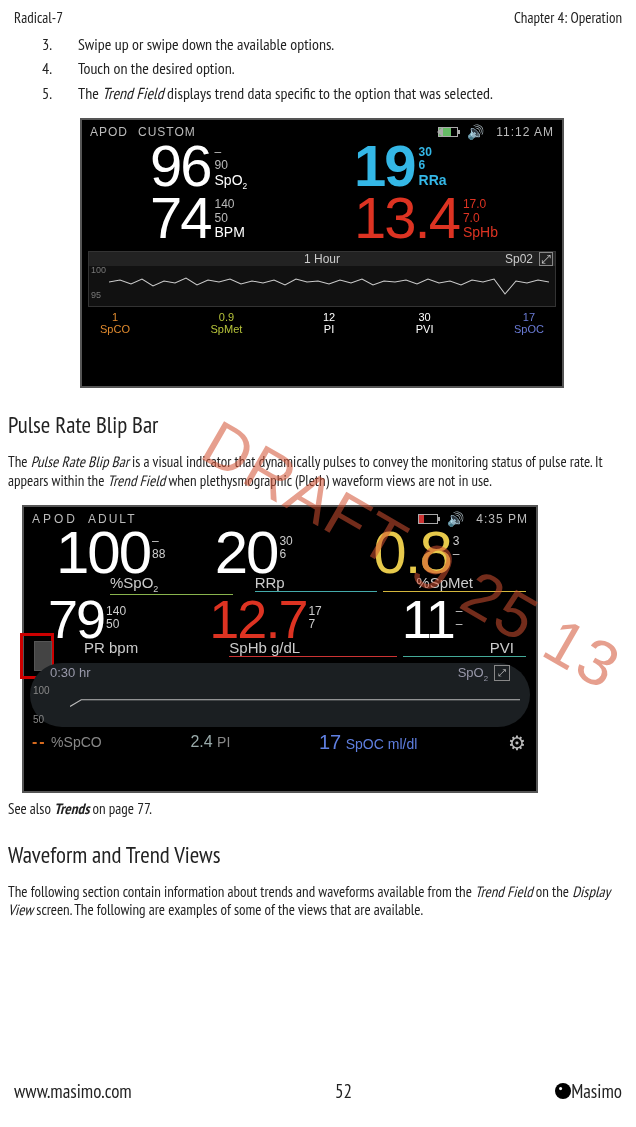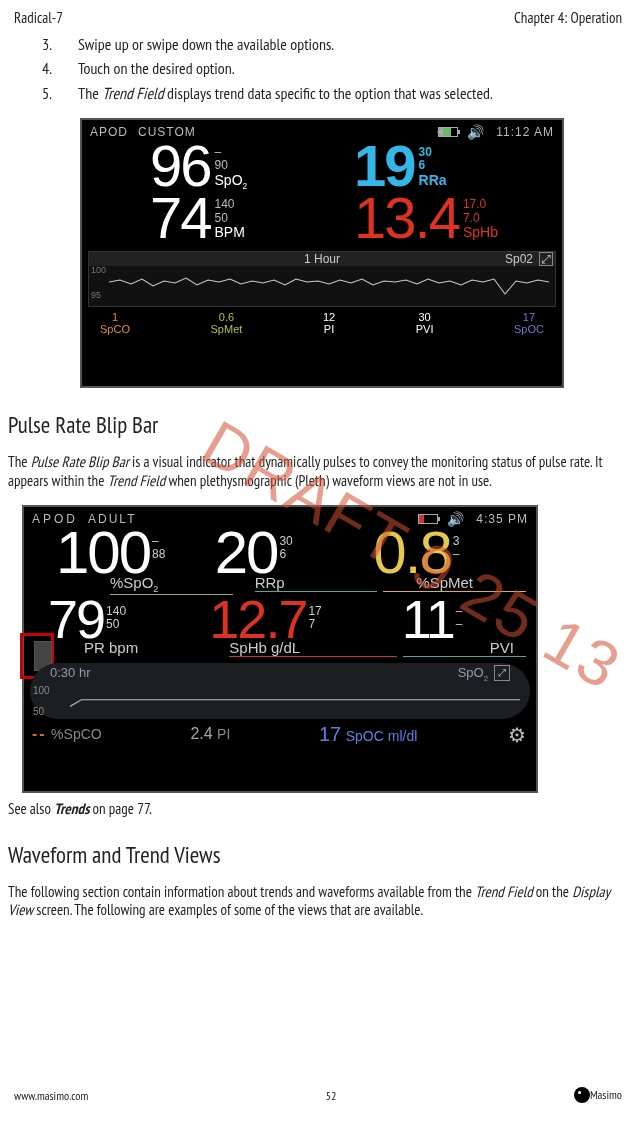--- a/index.html
+++ b/index.html
@@ -128,21 +128,21 @@
     position:absolute; left:-4px; top:126px; width:34px; height:46px;
     border:3px solid #c00;
   }
   .blip-cell {
     position:absolute; left:10px; top:134px; width:18px; height:30px;
     background:linear-gradient(#444,#444);
     border:1px solid #555;
   }
 
   .d2-trend {
-    margin:6px 6px 0 6px; height:56px; background:#1b1f22; position:relative;border-radius:32px;
+    margin:6px 6px 0 6px; height:64px; background:#1b1f22; position:relative;border-radius:32px;
   }
   .d2-trend .hdr { position:absolute; top:2px; left:0; right:0; display:flex; justify-content:space-between; padding:0 20px; font-size:13px; color:#99a; }
   .d2-trend .hdr .r { display:flex; gap:6px; align-items:center; }
   .d2-trend .hdr .r .exp { width:16px; height:16px; border:1px solid #888; font-size:10px; text-align:center; line-height:14px; color:#ccc; }
   .d2-trend .yt { position:absolute; left:3px; top:22px; font-size:10px; color:#888; }
   .d2-trend .yt2 { position:absolute; left:3px; bottom:2px; font-size:10px; color:#888; }
   .d2-trend .line { position:absolute; left:40px; right:10px; top:30px; height:20px; }
 
   .d2-footer {
     display:flex; align-items:center; justify-content:space-between;
@@ -165,23 +165,23 @@
     color: rgba(210,80,50,0.55);
     font-weight:400;
     letter-spacing:2px;
     pointer-events:none;
     white-space:nowrap;
   }
 
   .page-footer {
     display:flex; justify-content:space-between; align-items:center;
     padding:10px 14px 24px 14px;
-    font-size:12px;
-  }
-  .brand { display:flex; align-items:flex-start; }
+    font-size:19px;
+  }
+  .brand { display:flex; align-items:center; }
   .brand .dot {
     width:16px; height:16px; border-radius:50%;
     background: radial-gradient(circle at 35% 35%, #fff 1px, #000 2px 100%);
     position:relative;
   }
 
   .caption { font-size:15px; margin-top:4px; }
 
   .d2-lab.under-green  { border-bottom:1px solid #89b34d; }
   .d2-lab.under-blue   { border-bottom:1px solid #4aa;margin-left:16px; }
@@ -282,21 +282,21 @@
         </svg>
       </div>
     </div>
 
     <div class="footer-metrics">
       <div class="m">
         <span class="v orange">1</span>
         <span class="l orange">SpCO</span>
       </div>
       <div class="m">
-        <span class="v olive">0.6</span>
+        <span class="v olive">0.9</span>
         <span class="l olive">SpMet</span>
       </div>
       <div class="m">
         <span class="v white">12</span>
         <span class="l white">PI</span>
       </div>
       <div class="m">
         <span class="v white">30</span>
         <span class="l white">PVI</span>
       </div>

